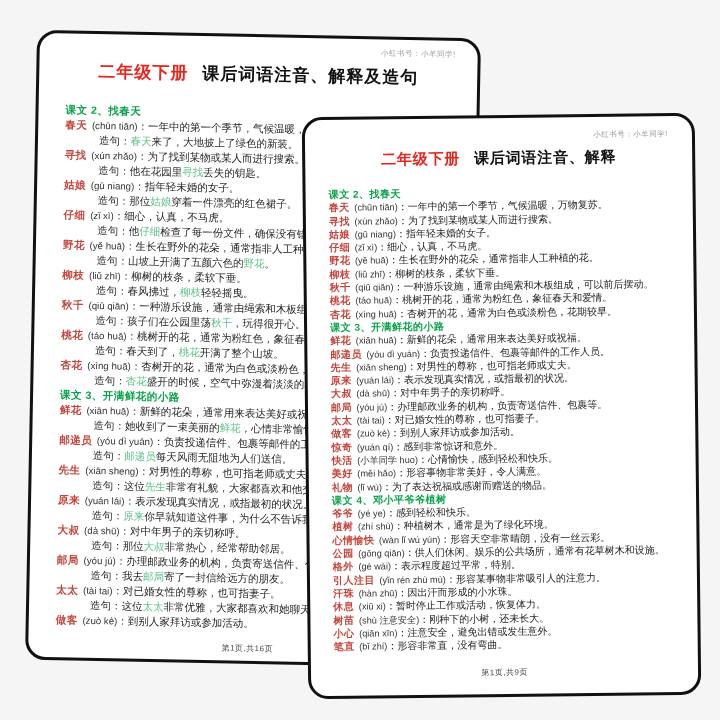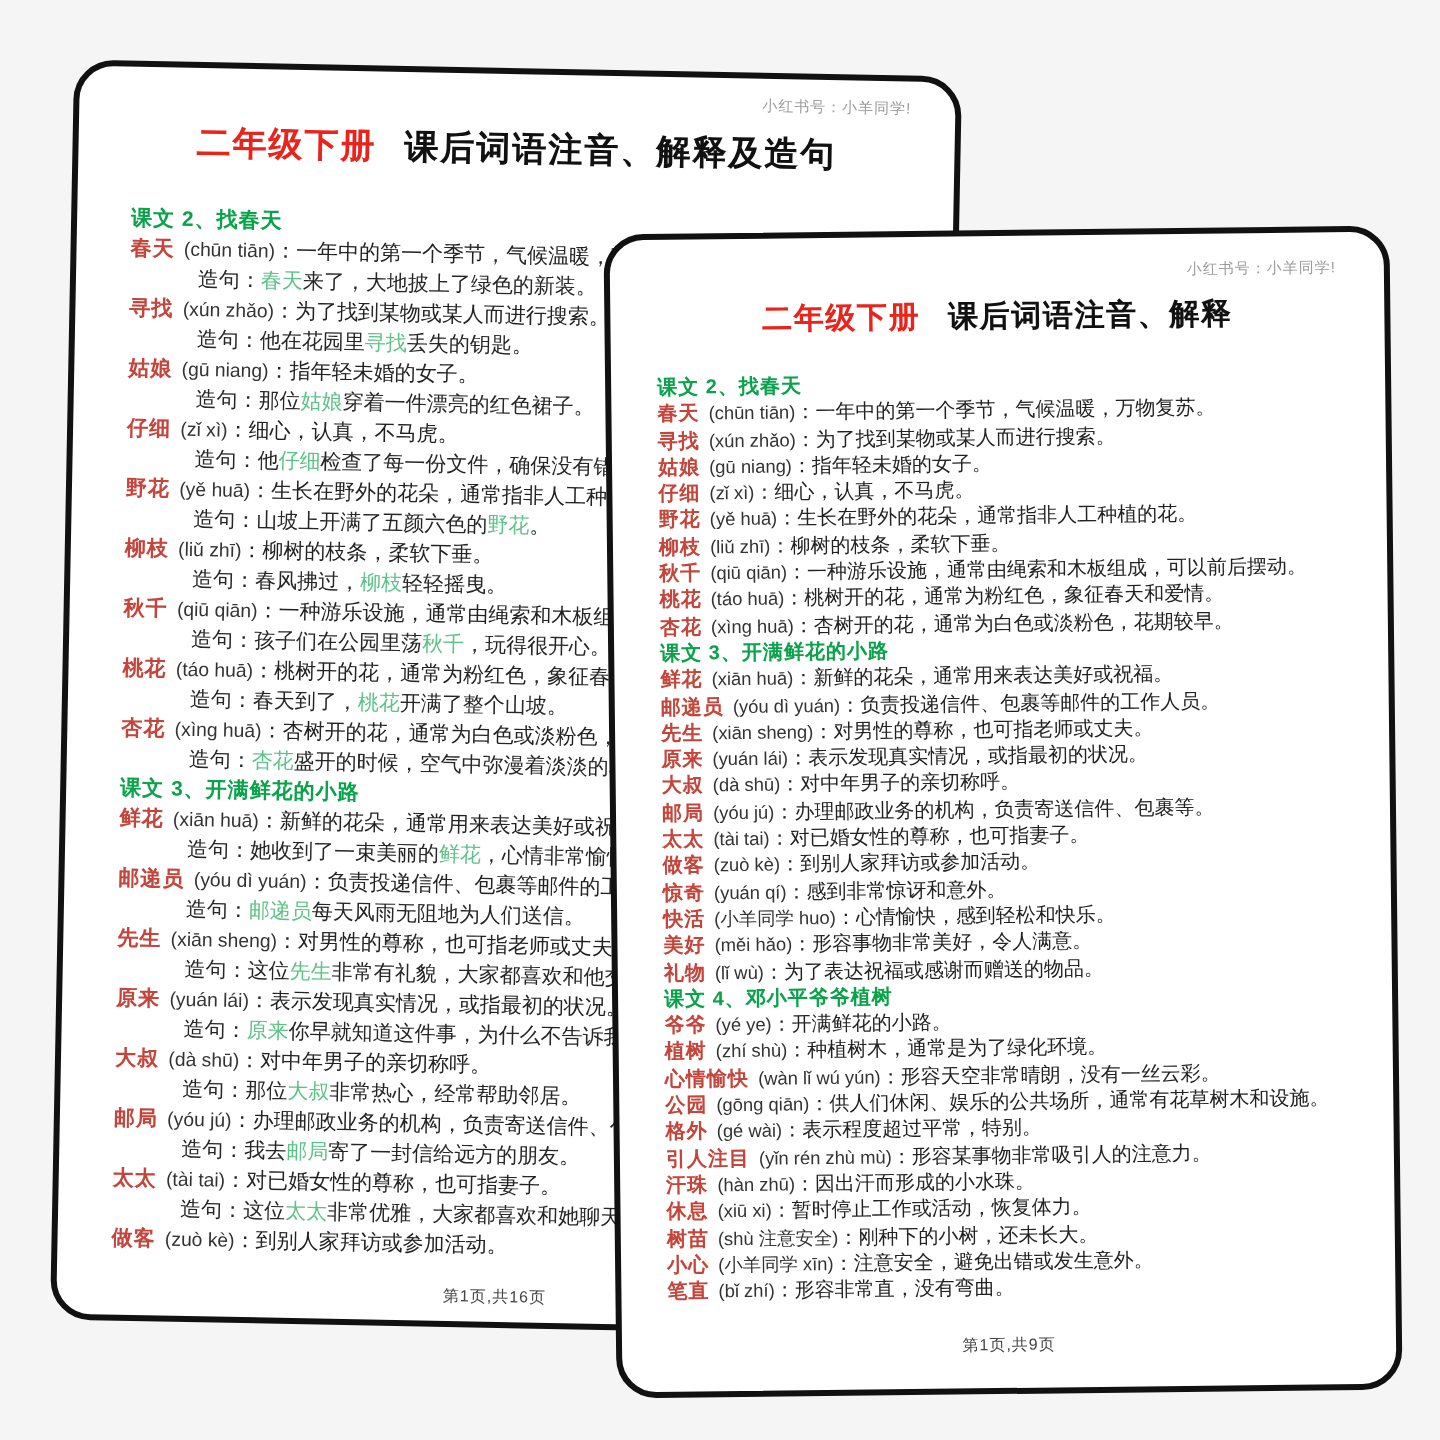--- a/index.html
+++ b/index.html
@@ -136,26 +136,26 @@
       <div class="line entry"><span class="word">原来</span><span class="pinyin"> (yuán lái)</span><span class="colon">：</span><span class="def">表示发现真实情况，或指最初的状况。</span></div>
       <div class="line entry"><span class="word">大叔</span><span class="pinyin"> (dà shū)</span><span class="colon">：</span><span class="def">对中年男子的亲切称呼。</span></div>
       <div class="line entry"><span class="word">邮局</span><span class="pinyin"> (yóu jú)</span><span class="colon">：</span><span class="def">办理邮政业务的机构，负责寄送信件、包裹等。</span></div>
       <div class="line entry"><span class="word">太太</span><span class="pinyin"> (tài tai)</span><span class="colon">：</span><span class="def">对已婚女性的尊称，也可指妻子。</span></div>
       <div class="line entry"><span class="word">做客</span><span class="pinyin"> (zuò kè)</span><span class="colon">：</span><span class="def">到别人家拜访或参加活动。</span></div>
       <div class="line entry"><span class="word">惊奇</span><span class="pinyin"> (yuán qí)</span><span class="colon">：</span><span class="def">感到非常惊讶和意外。</span></div>
       <div class="line entry"><span class="word">快活</span><span class="pinyin"> (小羊同学 huo)</span><span class="colon">：</span><span class="def">心情愉快，感到轻松和快乐。</span></div>
       <div class="line entry"><span class="word">美好</span><span class="pinyin"> (měi hǎo)</span><span class="colon">：</span><span class="def">形容事物非常美好，令人满意。</span></div>
       <div class="line entry"><span class="word">礼物</span><span class="pinyin"> (lǐ wù)</span><span class="colon">：</span><span class="def">为了表达祝福或感谢而赠送的物品。</span></div>
       <div class="line heading">课文 4、邓小平爷爷植树</div>
-      <div class="line entry"><span class="word">爷爷</span><span class="pinyin"> (yé ye)</span><span class="colon">：</span><span class="def">开满鲜花的小路。</span></div>
+      <div class="line entry"><span class="word">爷爷</span><span class="pinyin"> (yé ye)</span><span class="colon">：</span><span class="def">感到轻松和快乐。</span></div>
       <div class="line entry"><span class="word">植树</span><span class="pinyin"> (zhí shù)</span><span class="colon">：</span><span class="def">种植树木，通常是为了绿化环境。</span></div>
       <div class="line entry"><span class="word">心情愉快</span><span class="pinyin"> (wàn lǐ wú yún)</span><span class="colon">：</span><span class="def">形容天空非常晴朗，没有一丝云彩。</span></div>
       <div class="line entry"><span class="word">公园</span><span class="pinyin"> (gōng qiān)</span><span class="colon">：</span><span class="def">供人们休闲、娱乐的公共场所，通常有花草树木和设施。</span></div>
       <div class="line entry"><span class="word">格外</span><span class="pinyin"> (gé wài)</span><span class="colon">：</span><span class="def">表示程度超过平常，特别。</span></div>
       <div class="line entry"><span class="word">引人注目</span><span class="pinyin"> (yǐn rén zhù mù)</span><span class="colon">：</span><span class="def">形容某事物非常吸引人的注意力。</span></div>
       <div class="line entry"><span class="word">汗珠</span><span class="pinyin"> (hàn zhū)</span><span class="colon">：</span><span class="def">因出汗而形成的小水珠。</span></div>
       <div class="line entry"><span class="word">休息</span><span class="pinyin"> (xiū xi)</span><span class="colon">：</span><span class="def">暂时停止工作或活动，恢复体力。</span></div>
       <div class="line entry"><span class="word">树苗</span><span class="pinyin"> (shù 注意安全)</span><span class="colon">：</span><span class="def">刚种下的小树，还未长大。</span></div>
-      <div class="line entry"><span class="word">小心</span><span class="pinyin"> (小羊同学 xīn)</span><span class="colon">：</span><span class="def">注意安全，避免出错或发生意外。</span></div>
+      <div class="line entry"><span class="word">小心</span><span class="pinyin"> (qiān xīn)</span><span class="colon">：</span><span class="def">注意安全，避免出错或发生意外。</span></div>
       <div class="line entry"><span class="word">笔直</span><span class="pinyin"> (bǐ zhí)</span><span class="colon">：</span><span class="def">形容非常直，没有弯曲。</span></div>
     </div>
   <div class="page-footer">第1页,共9页</div>
 </div>
 
 </body></html>

